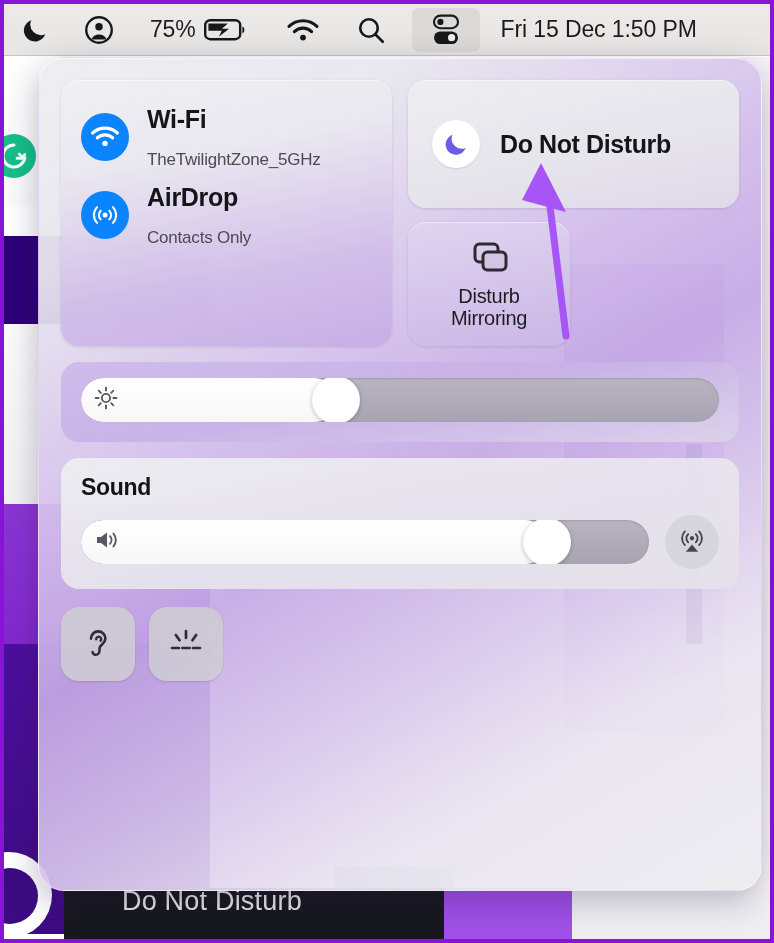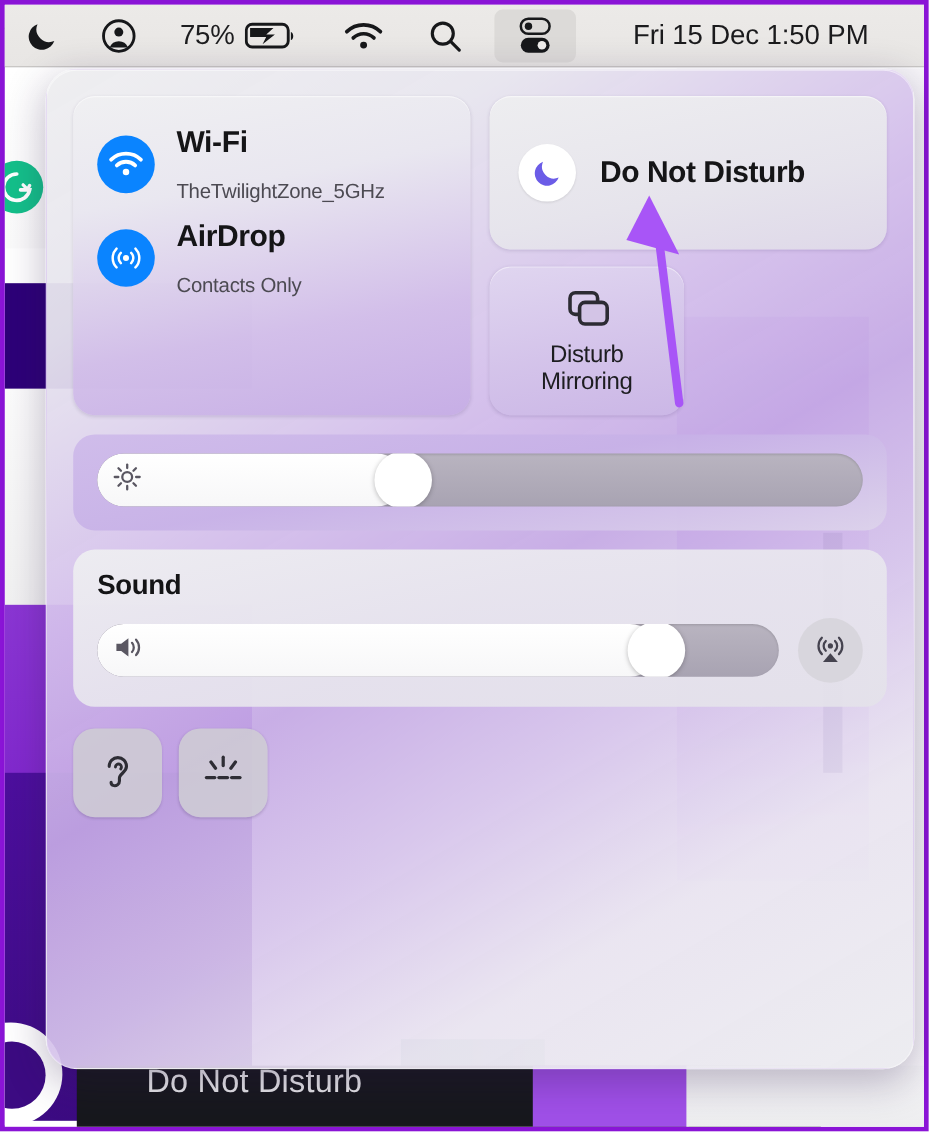--- a/index.html
+++ b/index.html
@@ -144,21 +144,21 @@
   .mb-item {
     display: flex; align-items: center; justify-content: center;
     height: 44px; padding: 0 6px;
     color: #17181a;
   }
   .mb-pct {
     font-size: 23px; color: #1d1d1f; letter-spacing: -.2px;
   }
   .mb-clock {
     font-size: 23px; color: #1b1b1d; letter-spacing: -.1px;
-    white-space: nowrap; padding-right: 14px; margin-left: 27px;
+    white-space: nowrap; padding-right: 14px;
   }
   .mb-cc-active {
     background: #dcdad8;
     border-radius: 7px;
     width: 68px; height: 44px;
   }
 
   
   #control-center {
     position: absolute;

